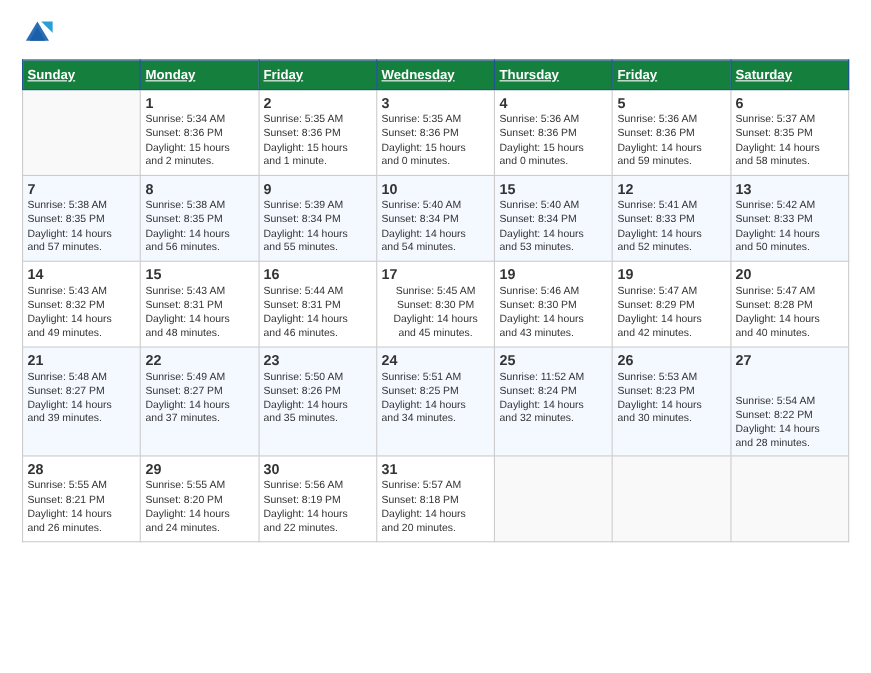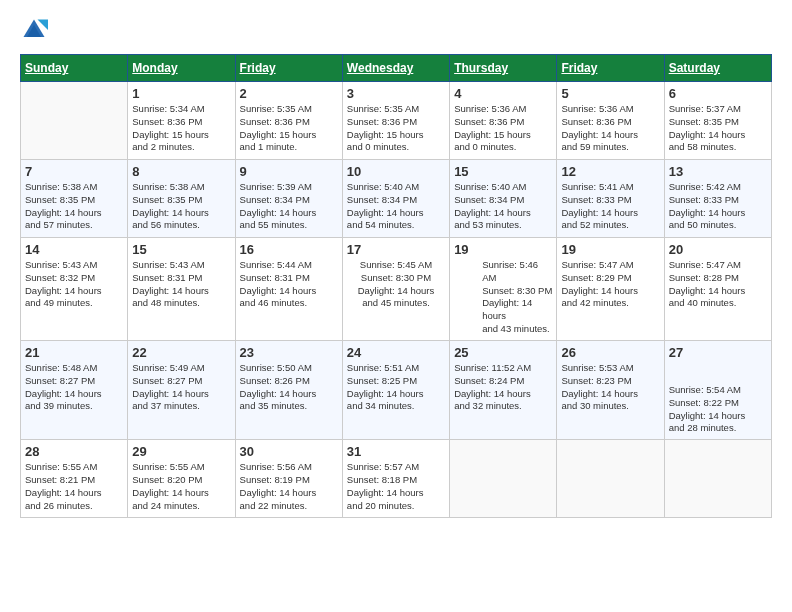--- a/index.html
+++ b/index.html
@@ -252,21 +252,21 @@
           </td>
           <td>
             <span class="day-number">17</span>
             <div class="day-info" style="white-space: pre-line; text-align: center;">Sunrise: 5:45 AM
 Sunset: 8:30 PM
 Daylight: 14 hours
 and 45 minutes.</div>
           </td>
           <td>
             <span class="day-number">19</span>
-            <div class="day-info" style="white-space: pre-line; margin-left: 28px;">Sunrise: 5:46 AM
+            <div class="day-info" style="white-space: pre-line;">Sunrise: 5:46 AM
 Sunset: 8:30 PM
 Daylight: 14 hours
 and 43 minutes.</div>
           </td>
           <td>
             <span class="day-number">19</span>
             <div class="day-info" style="white-space: pre-line;">Sunrise: 5:47 AM
 Sunset: 8:29 PM
 Daylight: 14 hours
 and 42 minutes.</div>

